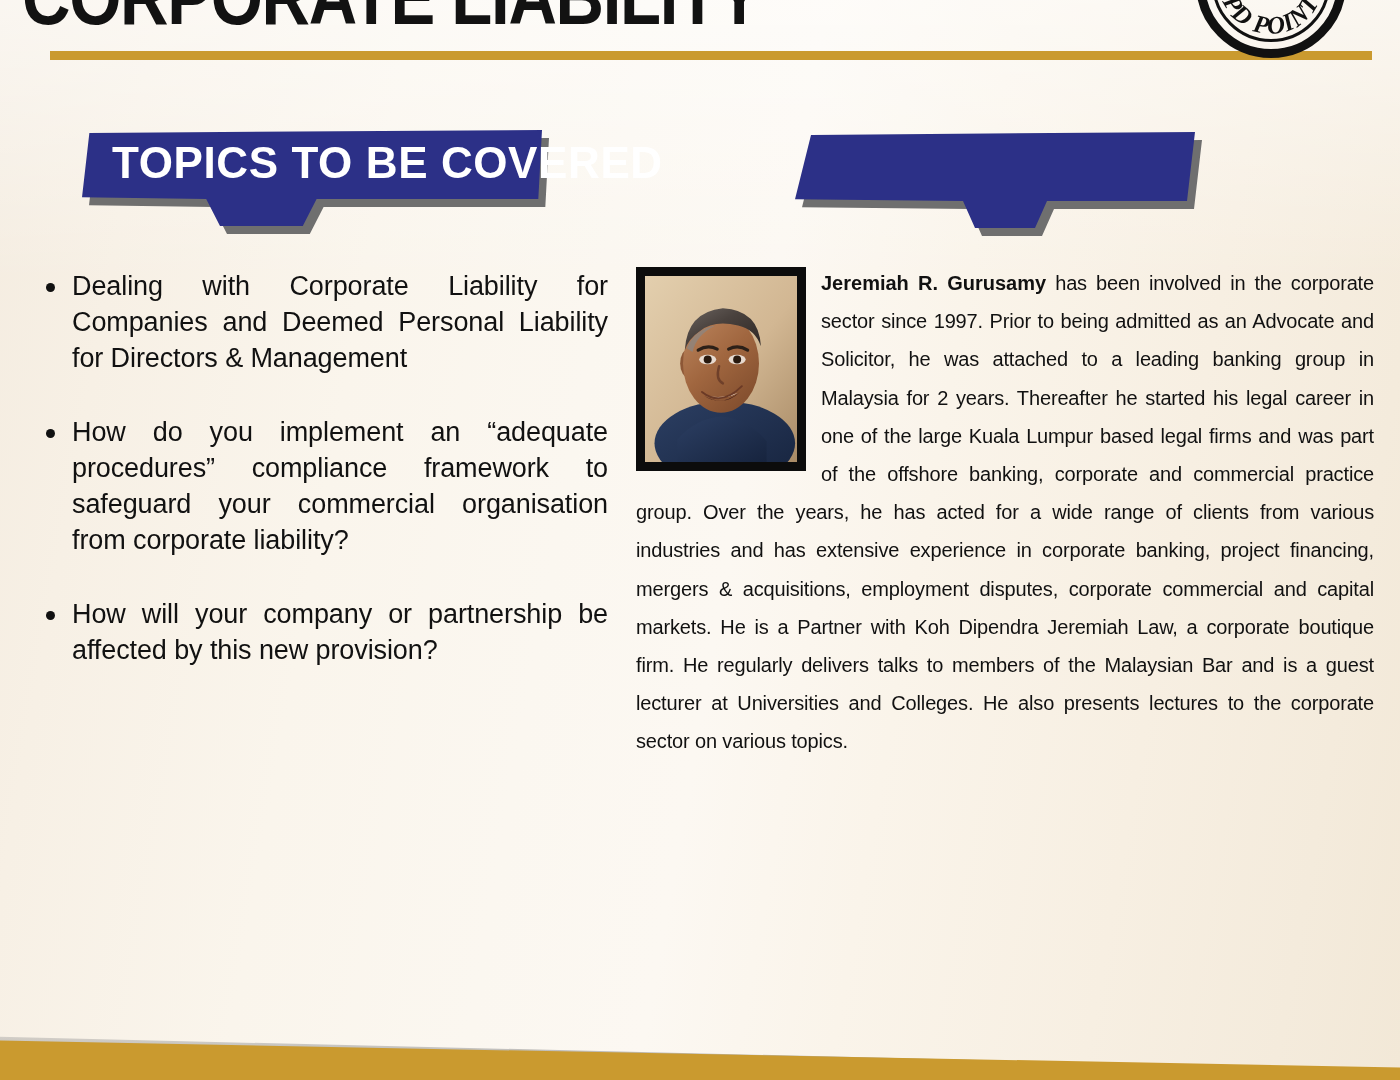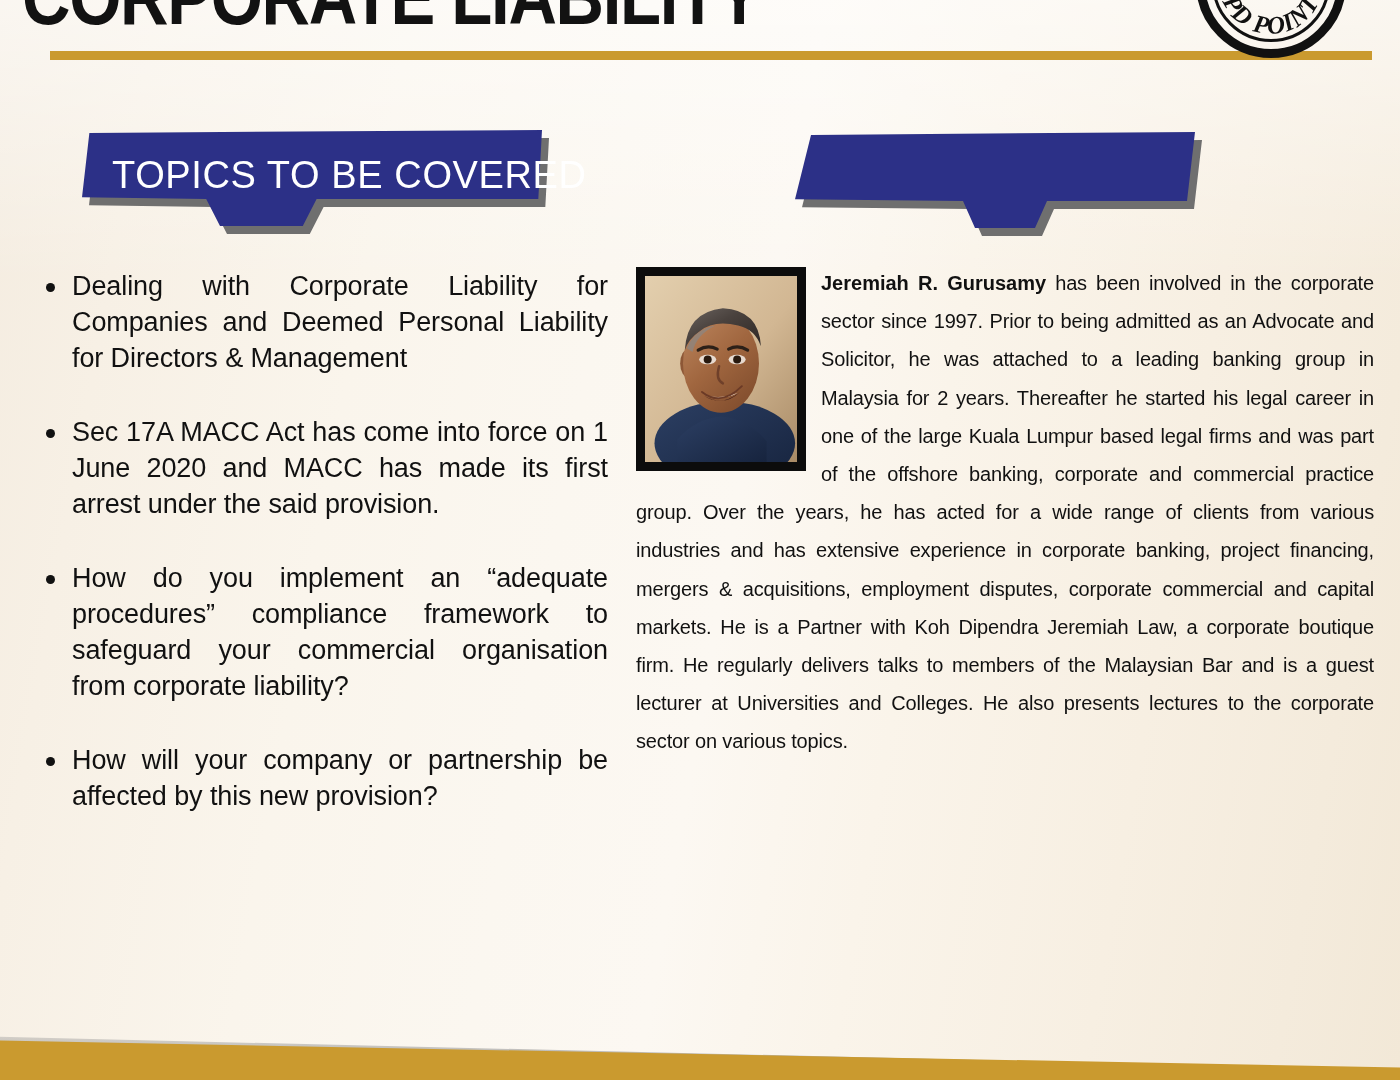--- a/index.html
+++ b/index.html
@@ -99,29 +99,29 @@
   }
   .banner .shade {
     background: #6f6f6f;
     transform: translate(7px, 8px);
   }
   .banner .shape {
     background: #2c3087;
   }
   .banner .label {
     position: absolute;
-    left: 0; top: 12px;
+    left: 0; top: 0;
     width: 100%;
     height: 66px;
     display: flex;
     align-items: center;
     color: #ffffff;
-    font-size: 38px;
+    font-size: 44px;
     letter-spacing: 0.6px;
-    font-weight: normal;
+    font-weight: bold;
     white-space: nowrap;
   }
 
   #banner-topics {
     left: 82px;
     top: 130px;
     width: 460px;
   }
   #banner-topics .shape, #banner-topics .shade {
     clip-path: polygon(1.6% 3%, 100% 0%, 99.2% 72%, 51% 72%, 48% 100%, 30% 100%, 27% 72%, 0% 70%);
@@ -248,21 +248,20 @@
     <div class="label">TOPICS TO BE COVERED</div>
   </div>
 
   <div class="banner" id="banner-speaker">
     <div class="shade"></div>
     <div class="shape"></div>
   </div>
 
   <ul class="topics-list">
     <li>Dealing with Corporate Liability for Companies and Deemed Personal Liability for Directors &amp; Management</li>
-    <li>Sec 17A MACC Act has come into force on 1 June 2020 and MACC has made its first arrest under the said provision.</li>
     <li>How do you implement an “adequate procedures” compliance framework to safeguard your commercial organisation from corporate liability?</li>
     <li>How will your company or partnership be affected by this new provision?</li>
   </ul>
 
   <div class="speaker-block">
     <div class="speaker-photo">
       <svg class="pf" viewBox="0 0 160 196" preserveAspectRatio="xMidYMid slice">
         <defs>
           <linearGradient id="bgwall" x1="0" y1="0" x2="1" y2="1">
             <stop offset="0%" stop-color="#e3cfae"></stop>

